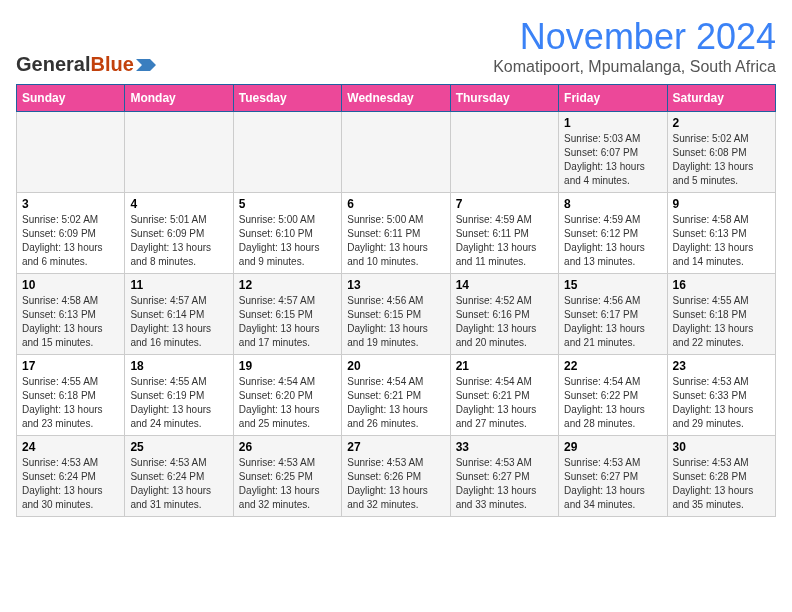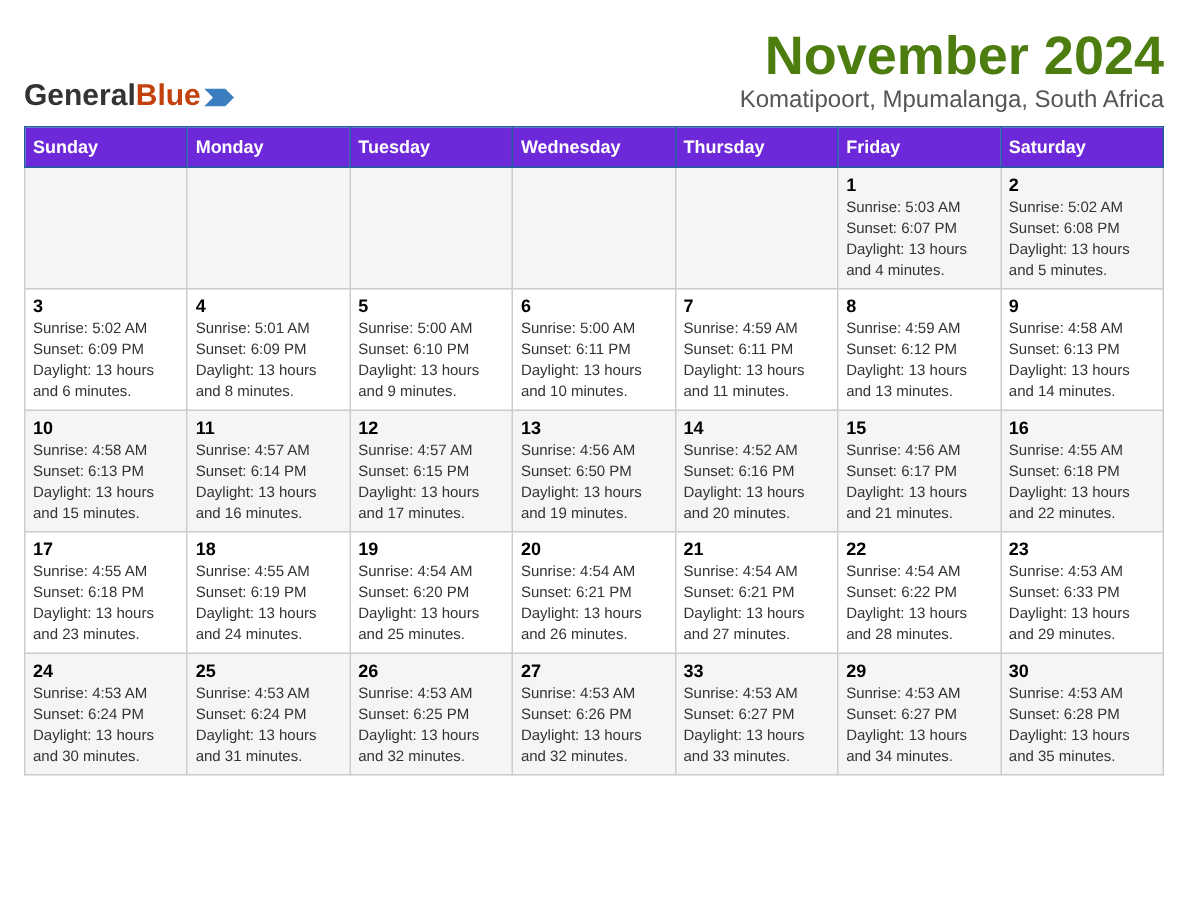--- a/index.html
+++ b/index.html
@@ -24,34 +24,34 @@
     .logo-arrow {
       width: 20px;
       height: 12px;
       margin-left: 2px;
     }
     .title-area {
       text-align: right;
     }
     .month-title {
       font-size: 36px;
-      font-weight: bold;
-      color: #4d7c0f;
+      font-weight: normal;
+      color: #3b82f6;
     }
     .subtitle {
       font-size: 16px;
       color: #555;
     }
     table {
       width: 100%;
       border-collapse: collapse;
       font-size: 11px;
     }
     thead tr th {
-      background-color: #6d28d9;
+      background-color: #ec4899;
       color: #fff;
       text-align: left;
       padding: 6px 5px;
       font-size: 12px;
       font-weight: bold;
       border: 1px solid #2060a0;
     }
     tbody tr td {
       border: 1px solid #ccc;
       vertical-align: top;
@@ -216,21 +216,21 @@
         <td>
           <div class="day-number">12</div>
           <div class="day-detail">Sunrise: 4:57 AM
 Sunset: 6:15 PM
 Daylight: 13 hours
 and 17 minutes.</div>
         </td>
         <td>
           <div class="day-number">13</div>
           <div class="day-detail">Sunrise: 4:56 AM
-Sunset: 6:50 PM
+Sunset: 6:15 PM
 Daylight: 13 hours
 and 19 minutes.</div>
         </td>
         <td>
           <div class="day-number">14</div>
           <div class="day-detail">Sunrise: 4:52 AM
 Sunset: 6:16 PM
 Daylight: 13 hours
 and 20 minutes.</div>
         </td>

